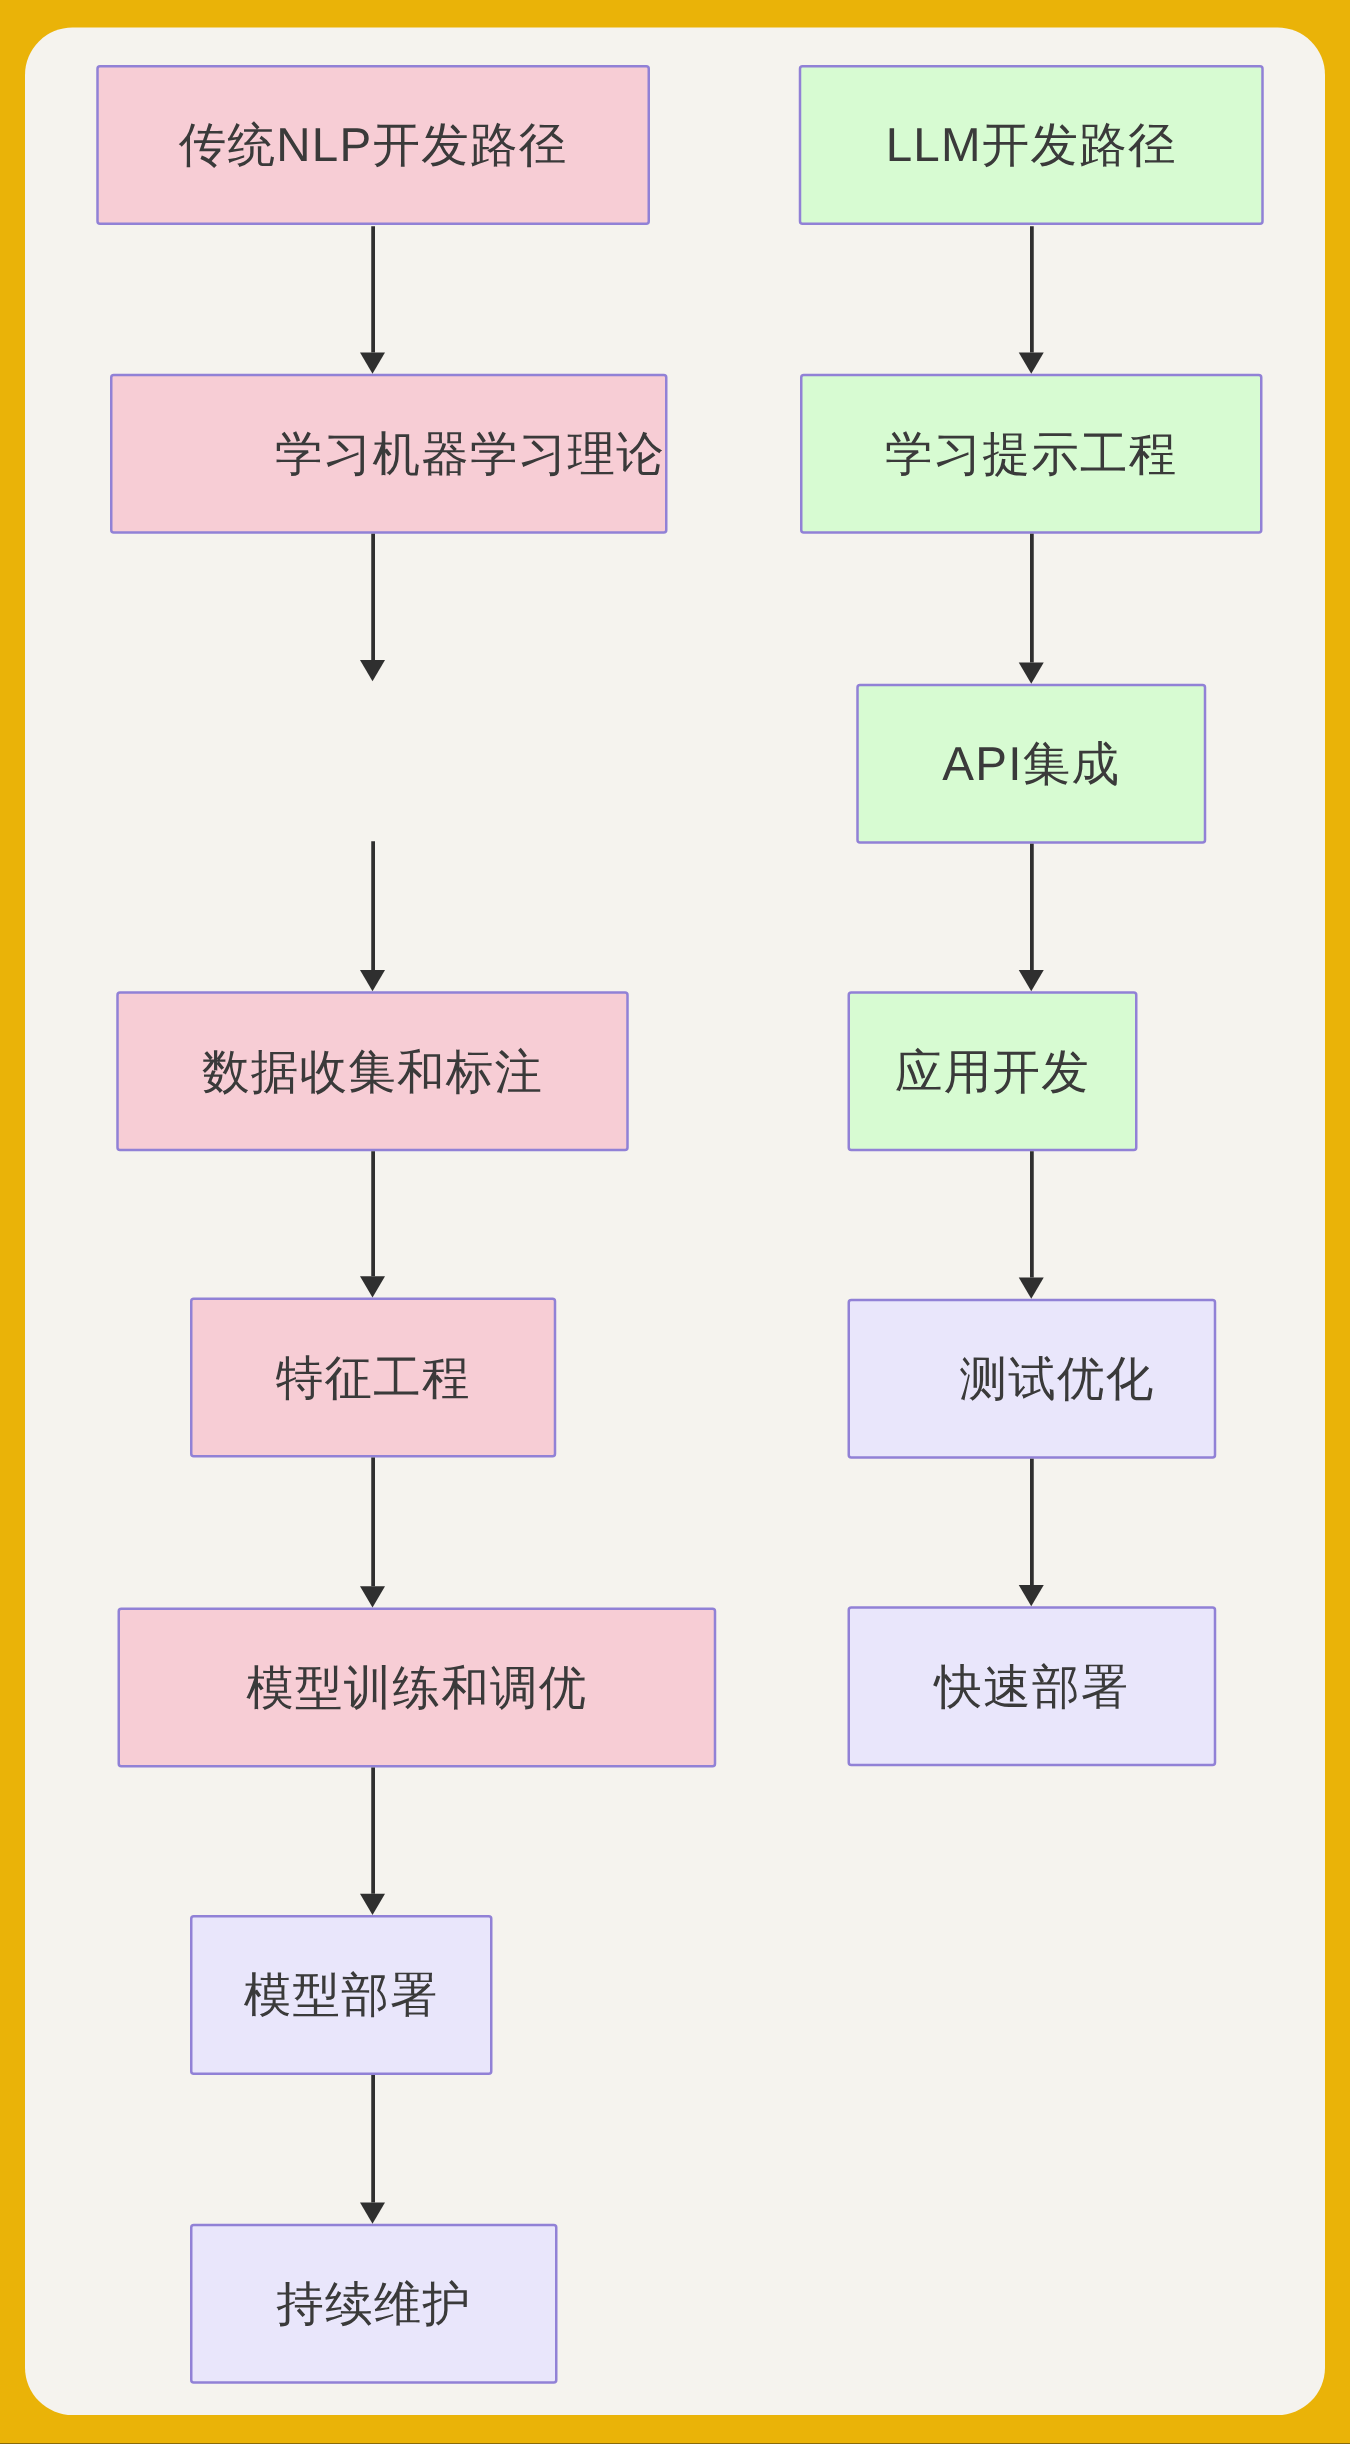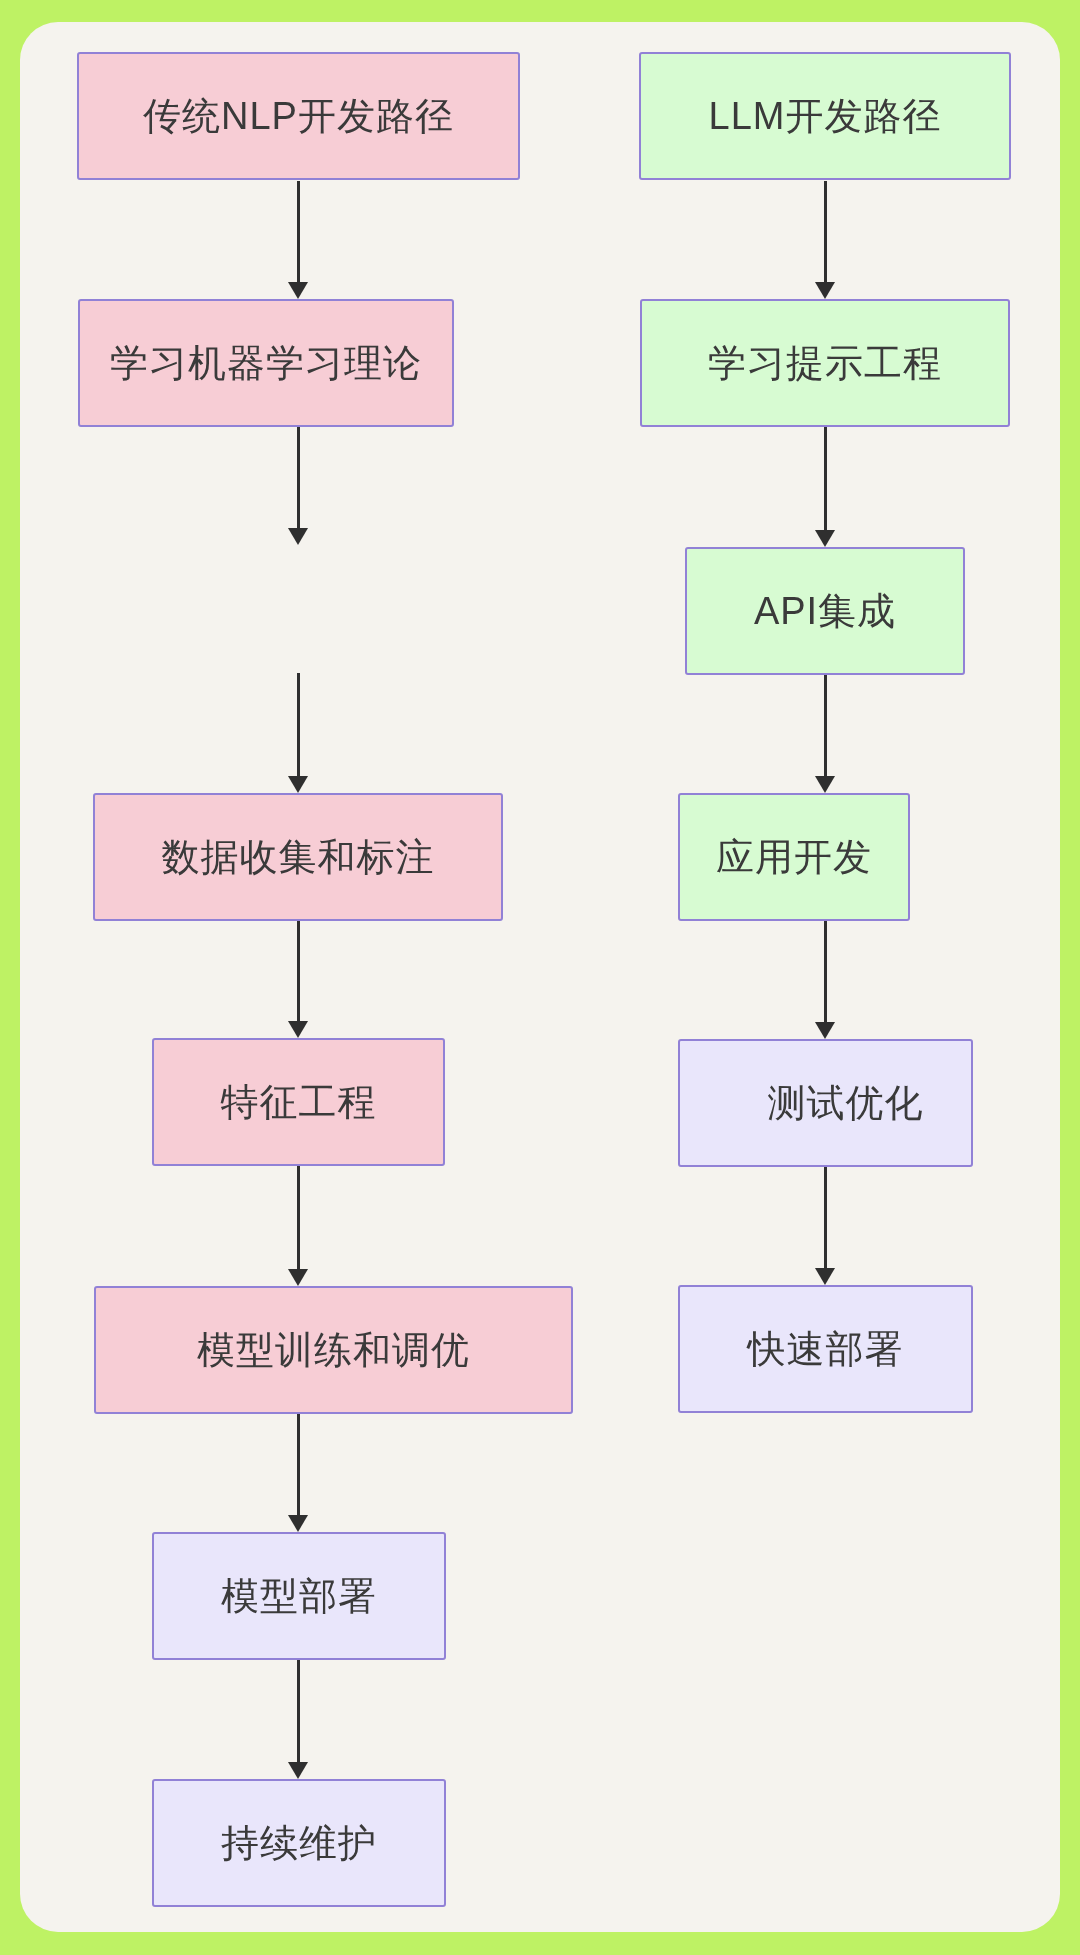--- a/index.html
+++ b/index.html
@@ -1,19 +1,19 @@
 <!DOCTYPE html>
 <html><head>
 <meta charset="utf-8">
 <style>
   html,body{margin:0;padding:0;background:#000;}
   .stage{
     position:relative;
     width:1080px;height:1955px;
-    background:#bef264;
+    background:#eab308;
     font-family:"Liberation Sans","DejaVu Sans",sans-serif;
     overflow:hidden;
   }
   .card{
     position:absolute;left:20px;top:22px;
     width:1040px;height:1910px;
     background:#f5f3ee;
     border-radius:38px;
   }
   .node{
@@ -26,26 +26,26 @@
     font-size:38px;
     color:#3a3a3a;
     letter-spacing:1px;
   }
   .pink{background:#f7cdd5;}
   .green{background:#d7fbd2;}
   .lavender{background:#e9e6fb;}
 
   
   .l1{left:77px;top:52px;width:443px;}
-  .l2{left:78px;top:299px;width:376px;}
+  .l2{left:88px;top:299px;width:446px;justify-content:flex-end;}
   .l3{left:76px;top:545px;width:446px;}
   .l4{left:93px;top:793px;width:410px;}
   .l5{left:152px;top:1038px;width:293px;}
   .l6{left:94px;top:1286px;width:479px;}
-  .l7{left:152px;top:1532px;width:294px;}
+  .l7{left:152px;top:1532px;width:242px;}
   .l8{left:152px;top:1779px;width:294px;}
   
   .r1{left:639px;top:52px;width:372px;}
   .r2{left:640px;top:299px;width:370px;}
   .r3{left:685px;top:547px;width:280px;}
   .r4{left:678px;top:793px;width:232px;}
   .r5{left:678px;top:1039px;width:295px;padding-left:40px;}
   .r6{left:678px;top:1285px;width:295px;}
 
   .arrow{

